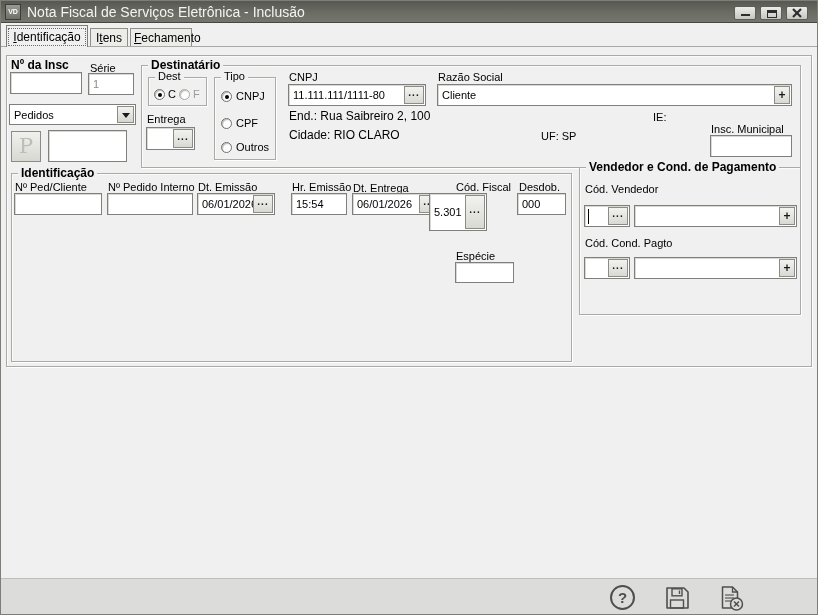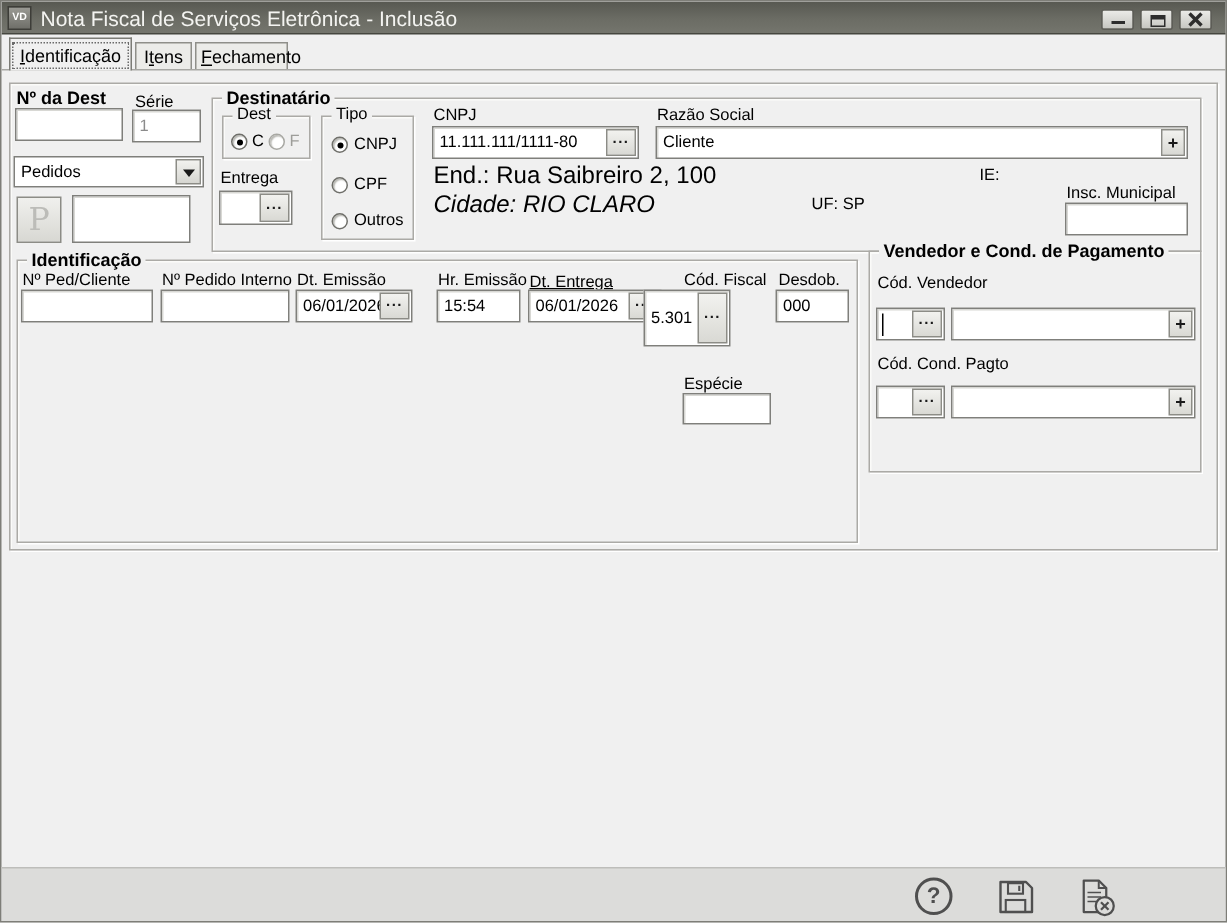--- a/index.html
+++ b/index.html
@@ -28,21 +28,21 @@
   .u { text-decoration:underline; }
 
   
   .panel, .grp { position:absolute; border:1px solid #abaaa6; box-shadow:1px 1px 0 #ffffff, inset 1px 1px 0 #fbfbf9; }
   .legend { position:absolute; top:-8px; left:6px; background:#f0f0f0; padding:0 3px; font-size:12px; white-space:nowrap; }
   .legend.bold { font-weight:bold;text-align:right; }
   .legend.sm { font-size:11px; font-weight:normal; }
 
   .lb { position:absolute; font-size:11px; color:#000; white-space:nowrap; }
   .lbb { position:absolute; font-size:12px; font-weight:bold; color:#000; white-space:nowrap; }
-  .info { position:absolute; font-size:16px; color:#000; white-space:nowrap; }
+  .info { position:absolute; font-size:12px; color:#000; white-space:nowrap; }
 
   
   .tb { position:absolute; background:#fff; border:1px solid #7f7f7b; box-shadow:inset 1px 1px 0 #d8d8d4; }
   .tb .val { position:absolute; left:4px; top:50%; transform:translateY(-50%); font-size:11px; white-space:nowrap; }
   .tb .val.dim { color:#8b8b8b; }
   .mini-btn { position:absolute; top:1px; bottom:1px; background:linear-gradient(#f2f2ef,#d9d9d4);
     border:1px solid #8c8c86; font-size:10px; font-weight:bold; text-align:center; color:#1a1a1a;
     display:flex; align-items:center; justify-content:center; }
   .browse { right:1px; width:20px; letter-spacing:1px; line-height:6px; padding-bottom:4px; }
   .plusb { right:1px; width:16px; font-size:12px; }
@@ -103,21 +103,21 @@
   </div>
   <div class="tab" style="left:89px;width:38px;">
     <span class="tlab"><span>I</span><span class="u">t</span><span>ens</span></span>
   </div>
   <div class="tab" style="left:129px;width:62px;">
     <span class="tlab"><span></span><span class="u">F</span><span>echamento</span></span>
   </div>
 
   <div class="panel" style="left:5px;top:54px;width:806px;height:312px;"></div>
 
-  <span class="lbb" style="left:10px;top:57px;">Nº da Dest</span>
+  <span class="lbb" style="left:10px;top:57px;">Nº da Insc</span>
   <div class="tb" style="left:9px;top:71px;width:72px;height:22px;"></div>
   <span class="lb" style="left:89px;top:61px;">Série</span>
   <div class="tb" style="left:87px;top:72px;width:46px;height:22px;">
     <span class="val dim">1</span>
   </div>
   <div class="combo" style="left:8px;top:103px;width:127px;height:21px;">
     <span class="val">Pedidos</span>
     <span class="ddbtn">
       <span class="tri"></span>
     </span>
@@ -158,21 +158,21 @@
     <span class="mini-btn browse">...</span>
   </div>
 
   <span class="lb" style="left:437px;top:70px;">Razão Social</span>
   <div class="tb" style="left:436px;top:83px;width:355px;height:22px;">
     <span class="val">Cliente</span>
     <span class="mini-btn plusb">+</span>
   </div>
 
   <span class="info" style="left:288px;top:108px;">End.: Rua Saibreiro 2, 100</span>
-  <span class="info" style="left:288px;top:127px;font-style:italic;">Cidade: RIO CLARO</span>
+  <span class="info" style="left:288px;top:127px;">Cidade: RIO CLARO</span>
   <span class="lb" style="left:540px;top:129px;">UF: SP</span>
   <span class="lb" style="left:652px;top:110px;">IE:</span>
   <span class="lb" style="left:710px;top:122px;text-align:right;">Insc. Municipal</span>
   <div class="tb" style="left:709px;top:134px;width:82px;height:22px;"></div>
 
   <div class="grp" style="left:10px;top:172px;width:561px;height:189px;">
     <span class="legend bold">Identificação</span>
   </div>
 
   <span class="lb" style="left:14px;top:180px;">Nº Ped/Cliente</span>

